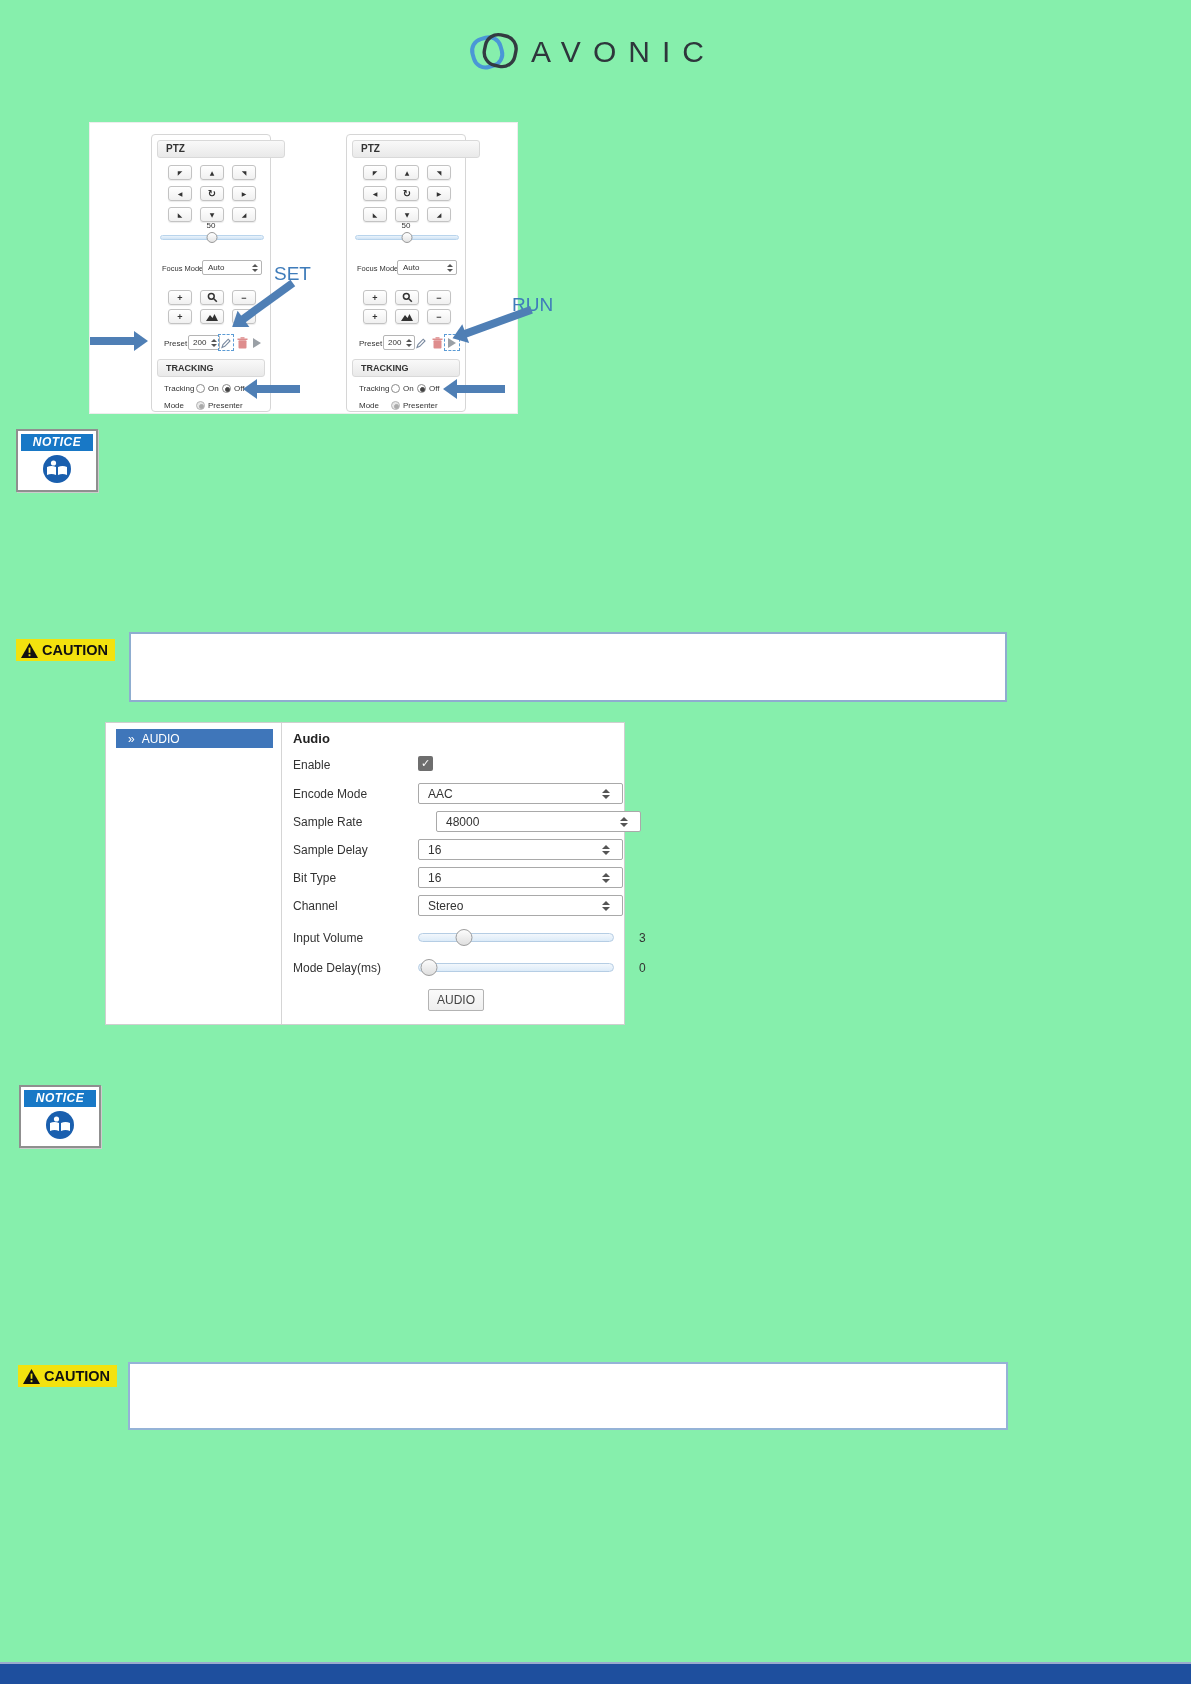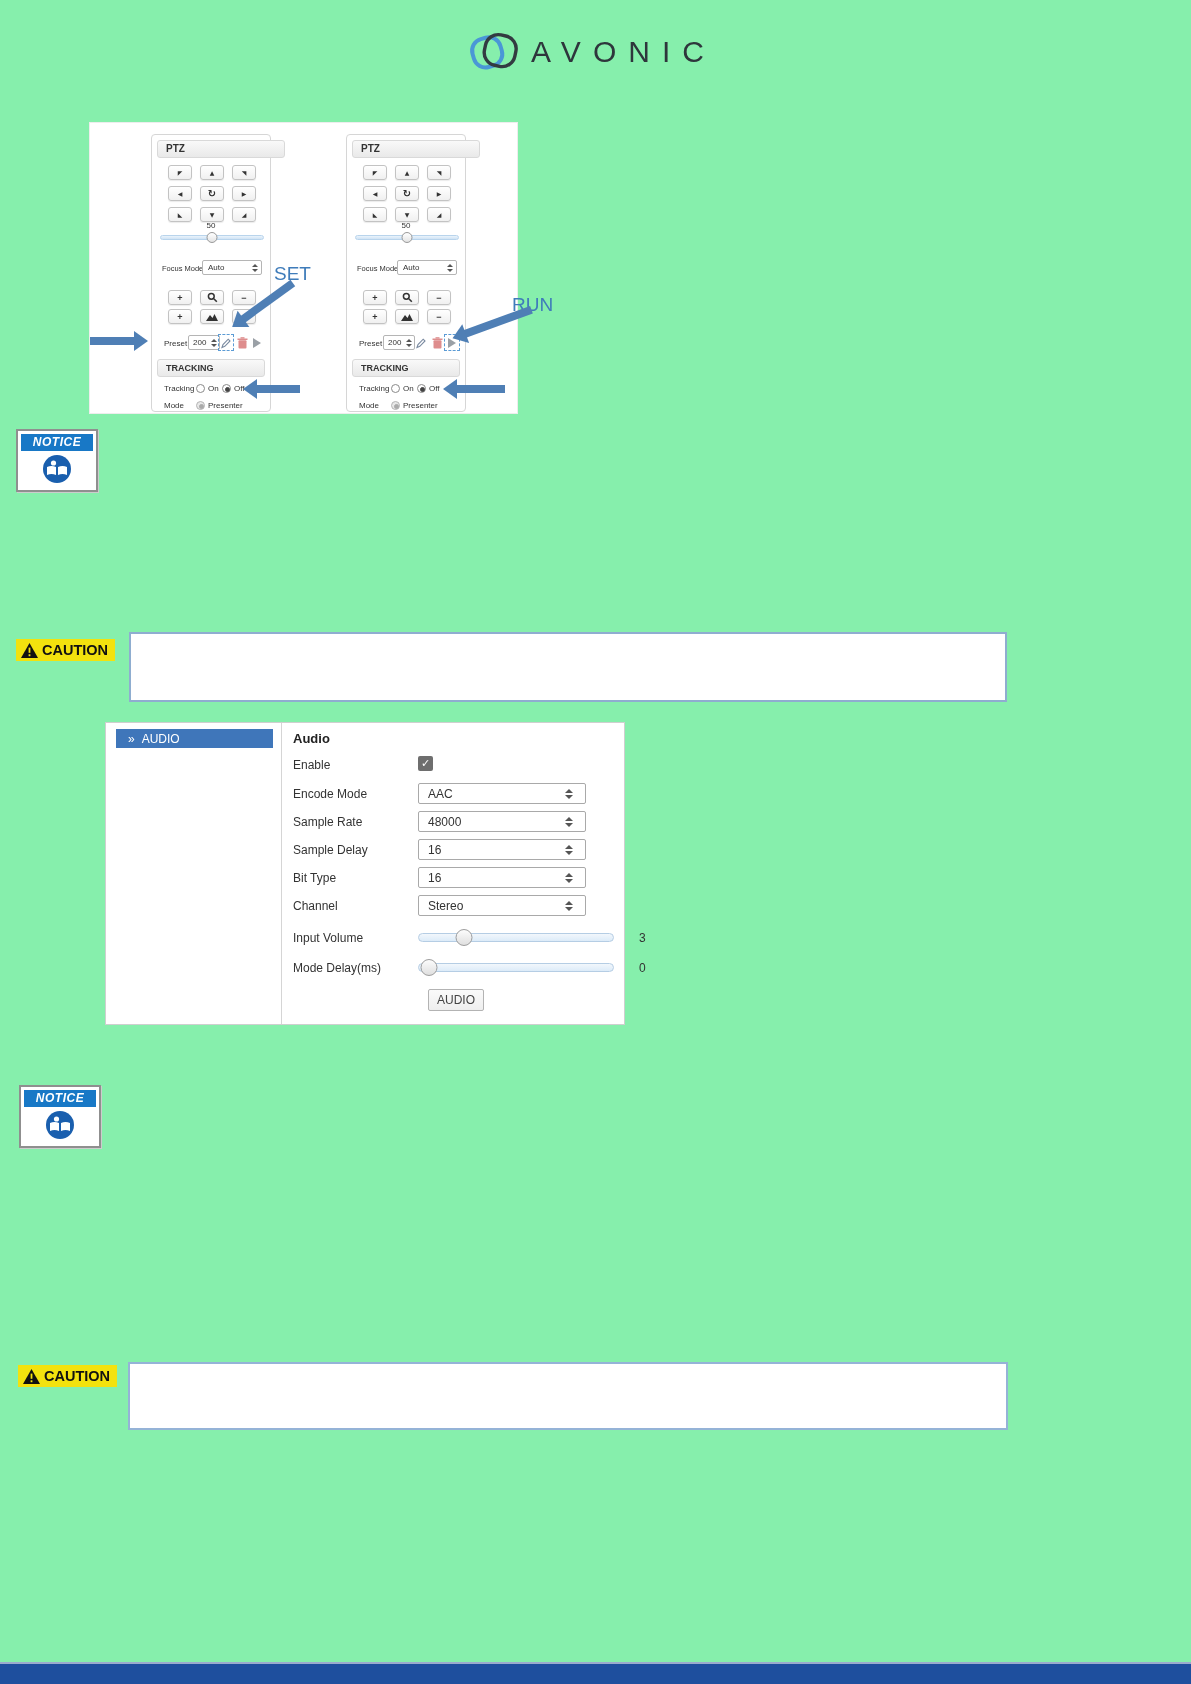--- a/index.html
+++ b/index.html
@@ -99,21 +99,21 @@
 
   
   .audio { position:absolute; left:105px; top:722px; width:520px; height:303px;
            border:1px solid #cfcfcf; background:#fff; }
   .audio-divider { position:absolute; left:175px; top:0; bottom:0; width:1px; background:#d5d5d5; }
   .audio-side-item { position:absolute; left:10px; top:6px; width:157px; height:19px;
                      background:var(--audio-blue,#3f76ba); color:#fff; font-size:12px;
                      display:flex; align-items:center; gap:7px; padding-left:12px; }
   .audio-title { position:absolute; left:187px; top:8px; font-size:13px; font-weight:bold; color:#222; }
   .a-label { position:absolute; left:187px; font-size:12px; color:#333; }
-  .a-select { position:absolute; left:312px; width:168px; height:21px; border:1px solid #a9a9a9;
+  .a-select { position:absolute; left:312px; width:205px; height:21px; border:1px solid #a9a9a9;
               border-radius:2px; background:#fff; font-size:12px; color:#333;
               display:flex; align-items:center; justify-content:space-between;
               padding:0 12px 0 9px; }
   .a-check { position:absolute; left:312px; width:15px; height:15px; background:#6e6e6e;
              border-radius:2px; color:#fff; font-size:11px; line-height:15px; text-align:center; }
   .a-track { position:absolute; left:312px; width:196px; height:9px; border-radius:5px;
              background:linear-gradient(#f2f7fc,#dcebf8); border:1px solid #b5cde4; }
   .a-thumb { position:absolute; top:-5px; width:17px; height:17px; border-radius:50%;
              background:linear-gradient(#fcfcfc,#dfdfdf); border:1px solid #9d9d9d;
              transform:translateX(-50%); }
@@ -356,21 +356,21 @@
     <span class="a-label" style="top:64px;">Encode Mode</span>
     <div class="a-select" style="top:60px;">
       <span>AAC</span>
       <span class="spin big">
           <i class="up"></i>
           <i class="dn"></i>
         </span>
     </div>
 
     <span class="a-label" style="top:92px;">Sample Rate</span>
-    <div class="a-select" style="top:88px;">
+    <div class="a-select" style="top:88px;margin-left:18px;">
       <span>48000</span>
       <span class="spin big">
           <i class="up"></i>
           <i class="dn"></i>
         </span>
     </div>
 
     <span class="a-label" style="top:120px;">Sample Delay</span>
     <div class="a-select" style="top:116px;">
       <span>16</span>

